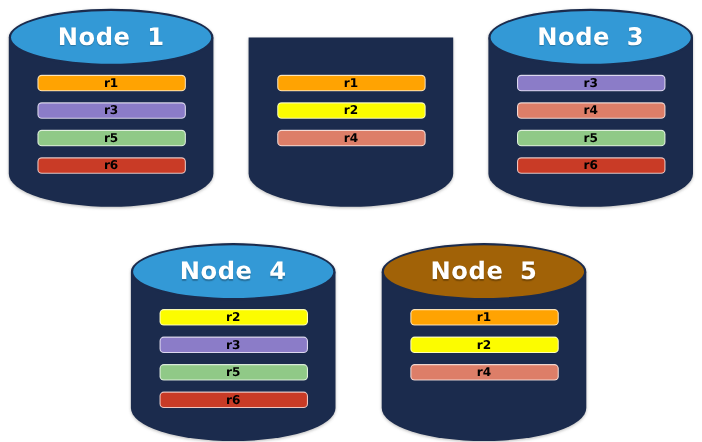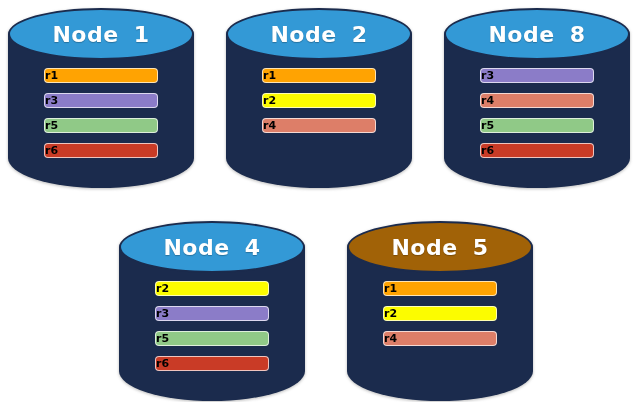--- a/index.html
+++ b/index.html
@@ -71,28 +71,29 @@
     left: 0;
     right: 0;
     top: 60px;
     display: flex;
     flex-direction: column;
     align-items: center;
     gap: 10px;
   }
   .bar {
     box-sizing: border-box;
-    width: 114px;
+    width: 135px;
     height: 15px;
     border: 1px solid rgba(255,255,255,0.7);
     border-radius: 4px;
     color: #000000;
     font-size: 11px;
     font-weight: bold;
     line-height: 13px;
+    text-align: center;
   }
 </style>
 </head>
 <body>
 
 <div class="canvas">
   <div class="node-row row-1">
       <div class="cylinder">
     <div class="cyl-body" style="background: rgb(27, 43, 77);"></div>
     <div class="cyl-top" style="background: rgb(51, 153, 214); border-color: rgb(27, 43, 77);">
@@ -100,33 +101,30 @@
     </div>
     <div class="bars">
           <div class="bar" style="background: rgb(255, 163, 2); color: rgb(0, 0, 0);">r1</div>
           <div class="bar" style="background: rgb(139, 124, 200); color: rgb(0, 0, 0);">r3</div>
           <div class="bar" style="background: rgb(144, 201, 135); color: rgb(0, 0, 0);">r5</div>
           <div class="bar" style="background: rgb(201, 59, 38); color: rgb(0, 0, 0);">r6</div>
         </div>
   </div>
       <div class="cylinder">
     <div class="cyl-body" style="background: rgb(27, 43, 77);"></div>
-    <div class="cyl-top" style="background: rgb(51, 153, 214); border-color: rgb(27, 43, 77);">
-      <span class="node-title" style="color: rgb(255, 255, 255);">Node 2</span>
-    </div>
     <div class="bars">
           <div class="bar" style="background: rgb(255, 163, 2); color: rgb(0, 0, 0);">r1</div>
           <div class="bar" style="background: rgb(252, 252, 0); color: rgb(0, 0, 0);">r2</div>
           <div class="bar" style="background: rgb(221, 126, 104); color: rgb(0, 0, 0);">r4</div>
         </div>
   </div>
       <div class="cylinder">
     <div class="cyl-body" style="background: rgb(27, 43, 77);"></div>
     <div class="cyl-top" style="background: rgb(51, 153, 214); border-color: rgb(27, 43, 77);">
-      <span class="node-title" style="color: rgb(255, 255, 255);">Node 8</span>
+      <span class="node-title" style="color: rgb(255, 255, 255);">Node 3</span>
     </div>
     <div class="bars">
           <div class="bar" style="background: rgb(139, 124, 200); color: rgb(0, 0, 0);">r3</div>
           <div class="bar" style="background: rgb(221, 126, 104); color: rgb(0, 0, 0);">r4</div>
           <div class="bar" style="background: rgb(144, 201, 135); color: rgb(0, 0, 0);">r5</div>
           <div class="bar" style="background: rgb(201, 59, 38); color: rgb(0, 0, 0);">r6</div>
         </div>
   </div>
     </div>
   <div class="node-row row-2">

